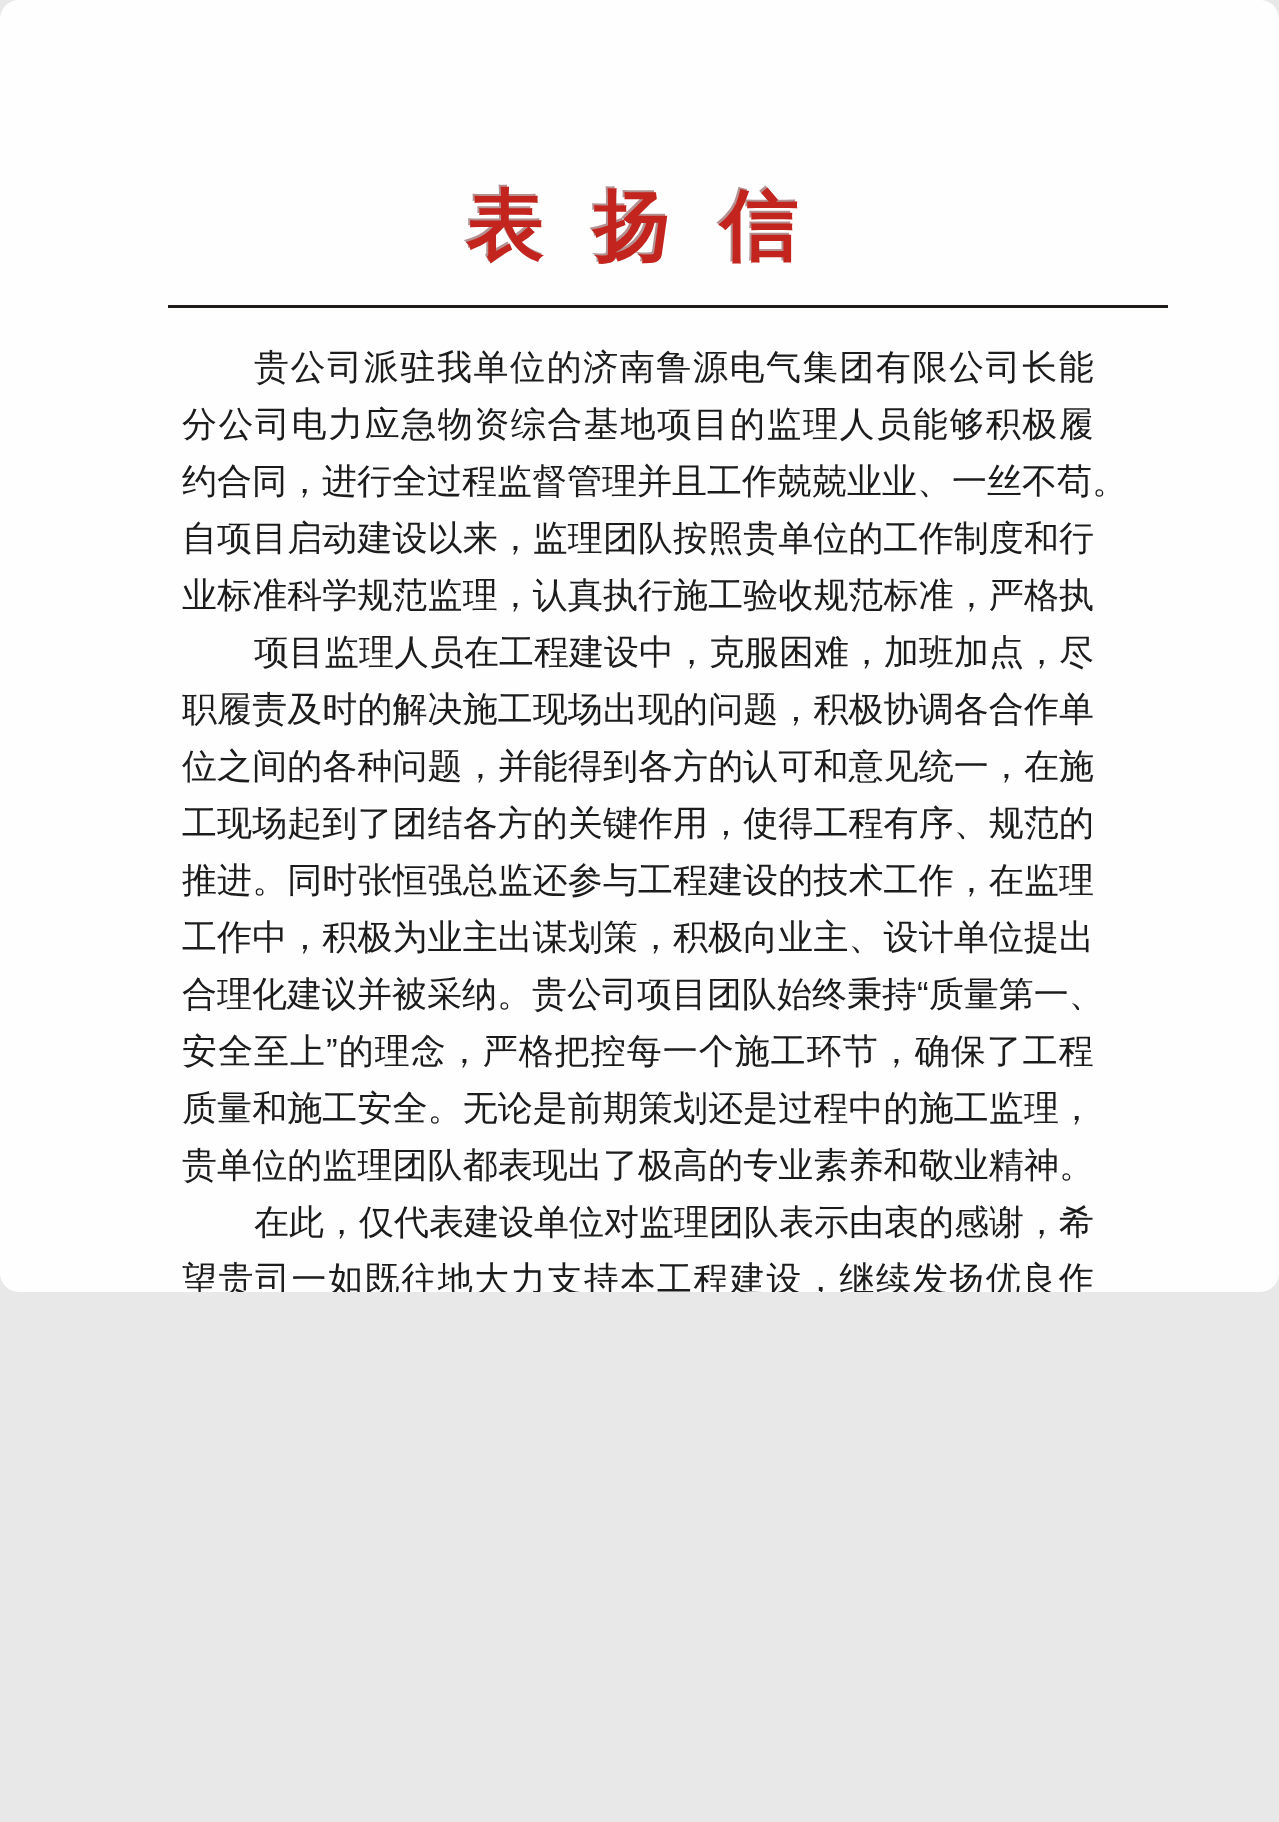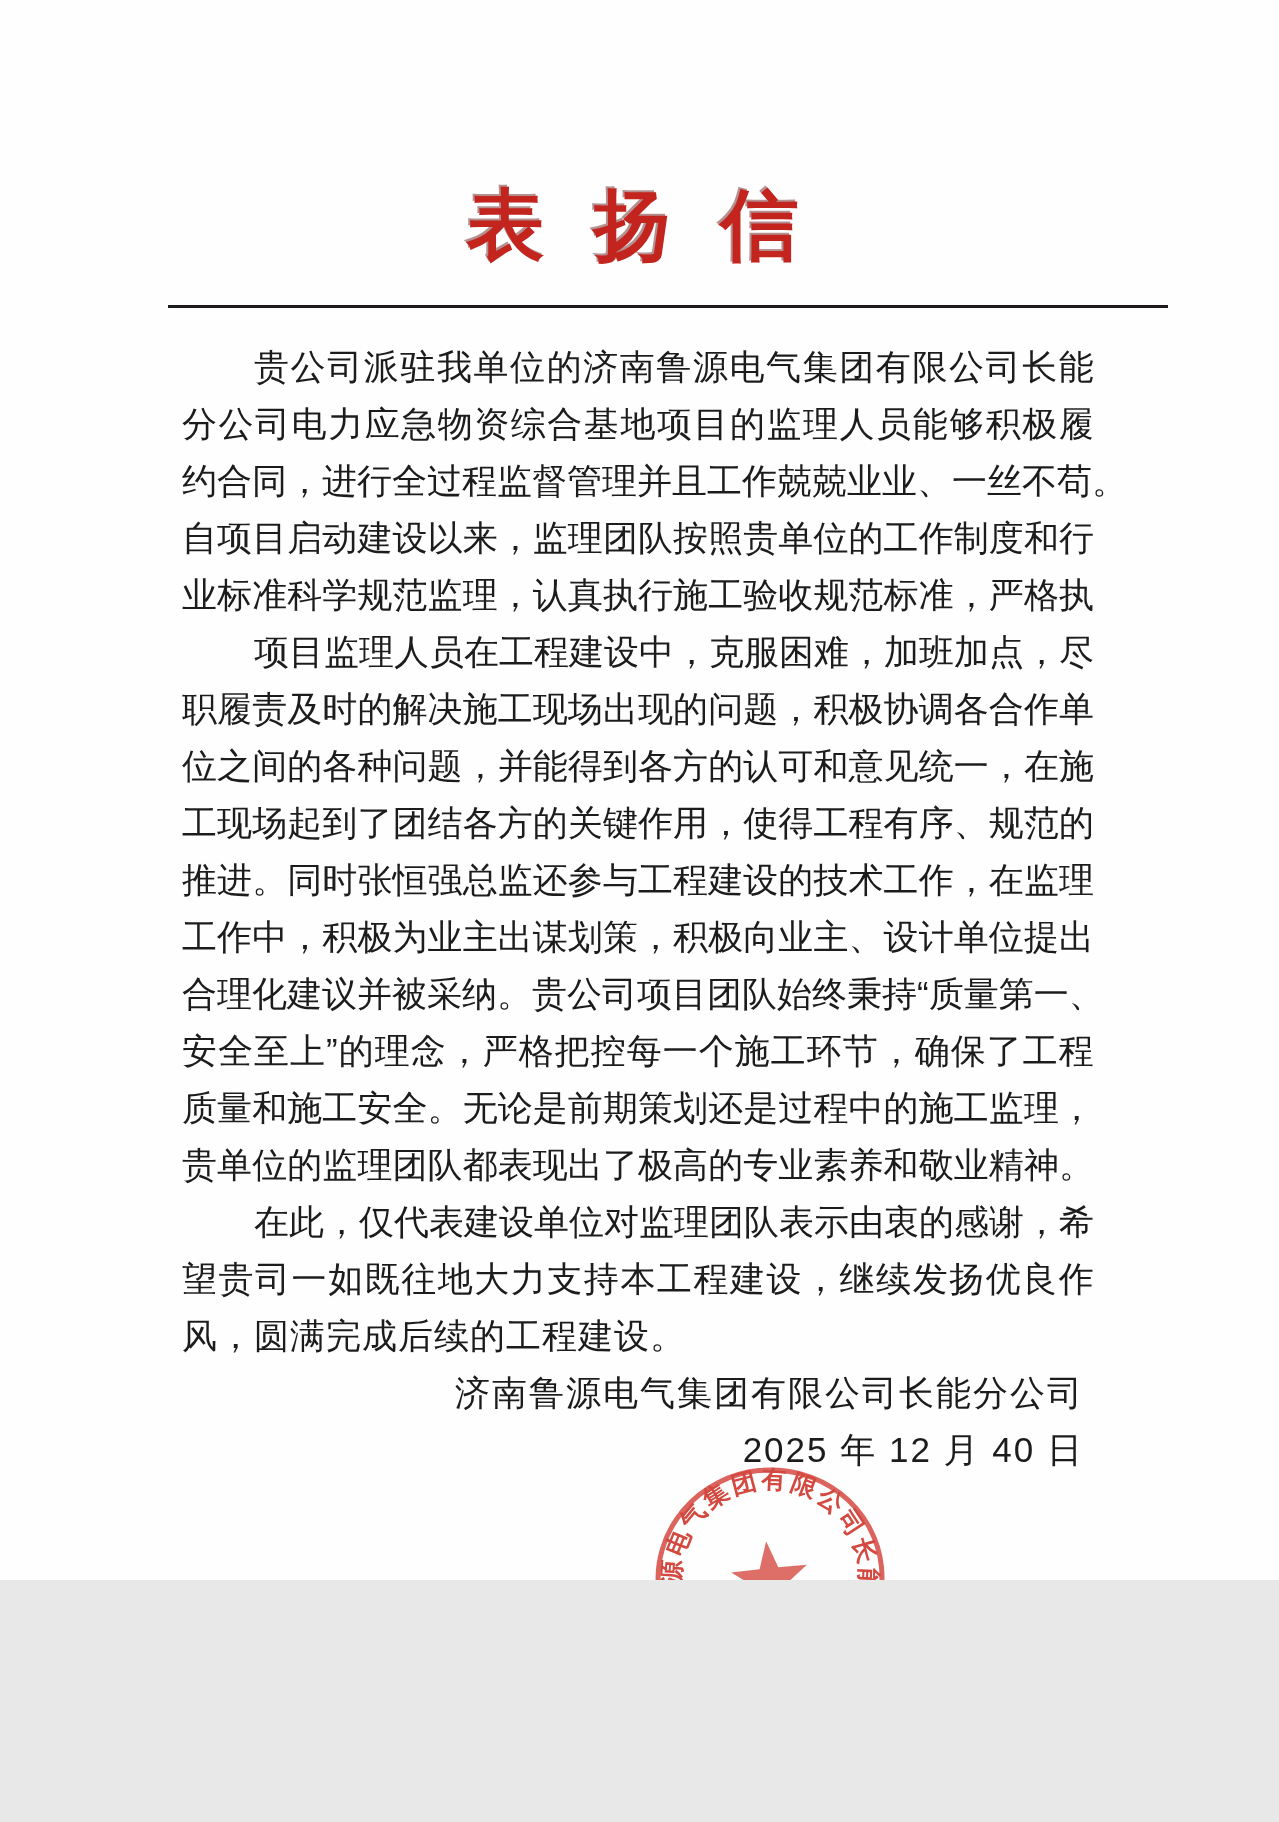--- a/index.html
+++ b/index.html
@@ -1,23 +1,24 @@
 <!DOCTYPE html>
 <html><head>
 <meta charset="utf-8">
 <style>
   html,body{margin:0;padding:0;background:#e8e8e8;}
   .page{
     position:relative;
-    width:1279px;height:1580px;
+    width:1279px;height:1292px;
     margin:0 auto;
     background:#fefefe;
     overflow:hidden;
     font-family:"Liberation Sans",sans-serif;
     color:#1c1c1c;
+    border-radius:19px;
   }
   .letter-title{
     position:absolute;
     top:186px;left:182px;width:912px;
     text-align:center;
     font-family:"DejaVu Serif","Liberation Serif",serif;
     font-weight:bold;
     font-size:78px;
     line-height:1;
     letter-spacing:0.14em;

